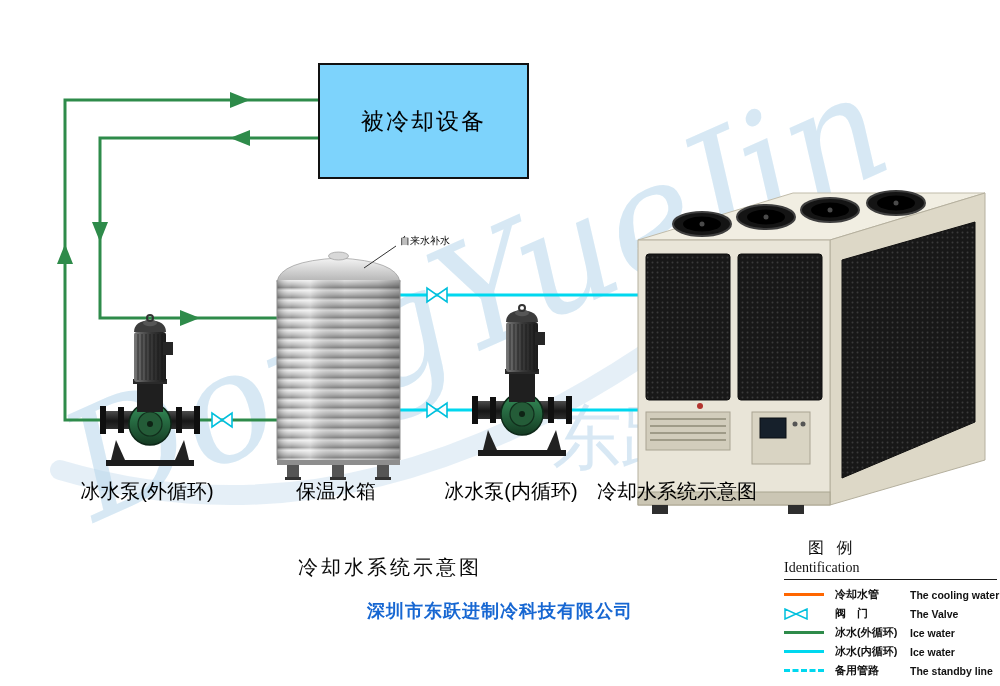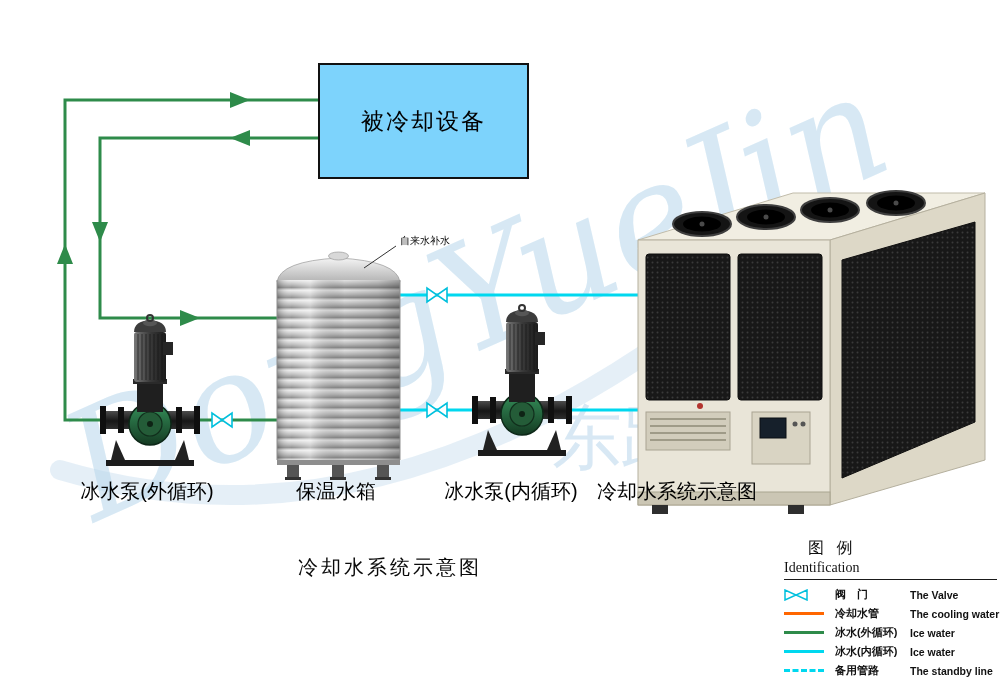--- a/index.html
+++ b/index.html
@@ -217,45 +217,46 @@
 </div>
 
 <div class="cap centered" style="left:147px;">冰水泵(外循环)</div>
 <div class="cap centered" style="left:336px;">保温水箱</div>
 <div class="cap centered" style="left:511px;">冰水泵(内循环)</div>
 <div class="cap" style="left:597px;">冷却水系统示意图</div>
 
 <div class="tapwater">自来水补水</div>
 
 <div class="title">冷却水系统示意图</div>
+<div class="company">深圳市东跃进制冷科技有限公司</div>
 
 <div class="legend">
   <div class="lg-cn">图 例</div>
   <div class="lg-en">Identification</div>
+
+  <div class="lrow">
+    <span class="sym">
+          <span class="line orange"></span>
+        </span>
+    <span class="zh">冷却水管</span>
+    <span class="en">The cooling water</span>
+  </div>
 
   <div class="lrow">
     <span class="sym">
       <svg width="24" height="12" viewBox="0 0 24 12">
         <path d="M1,1 L1,11 L12,6 Z M23,1 L23,11 L12,6 Z" fill="#fff" stroke="#00c0dd" stroke-width="1.5"></path>
       </svg>
     </span>
     <span class="zh">阀　门</span>
     <span class="en">The Valve</span>
   </div>
 
   <div class="lrow">
     <span class="sym">
-          <span class="line orange"></span>
-        </span>
-    <span class="zh">冷却水管</span>
-    <span class="en">The cooling water</span>
-  </div>
-
-  <div class="lrow">
-    <span class="sym">
           <span class="line green"></span>
         </span>
     <span class="zh">冰水(外循环)</span>
     <span class="en">Ice water</span>
   </div>
 
   <div class="lrow">
     <span class="sym">
           <span class="line cyan"></span>
         </span>

